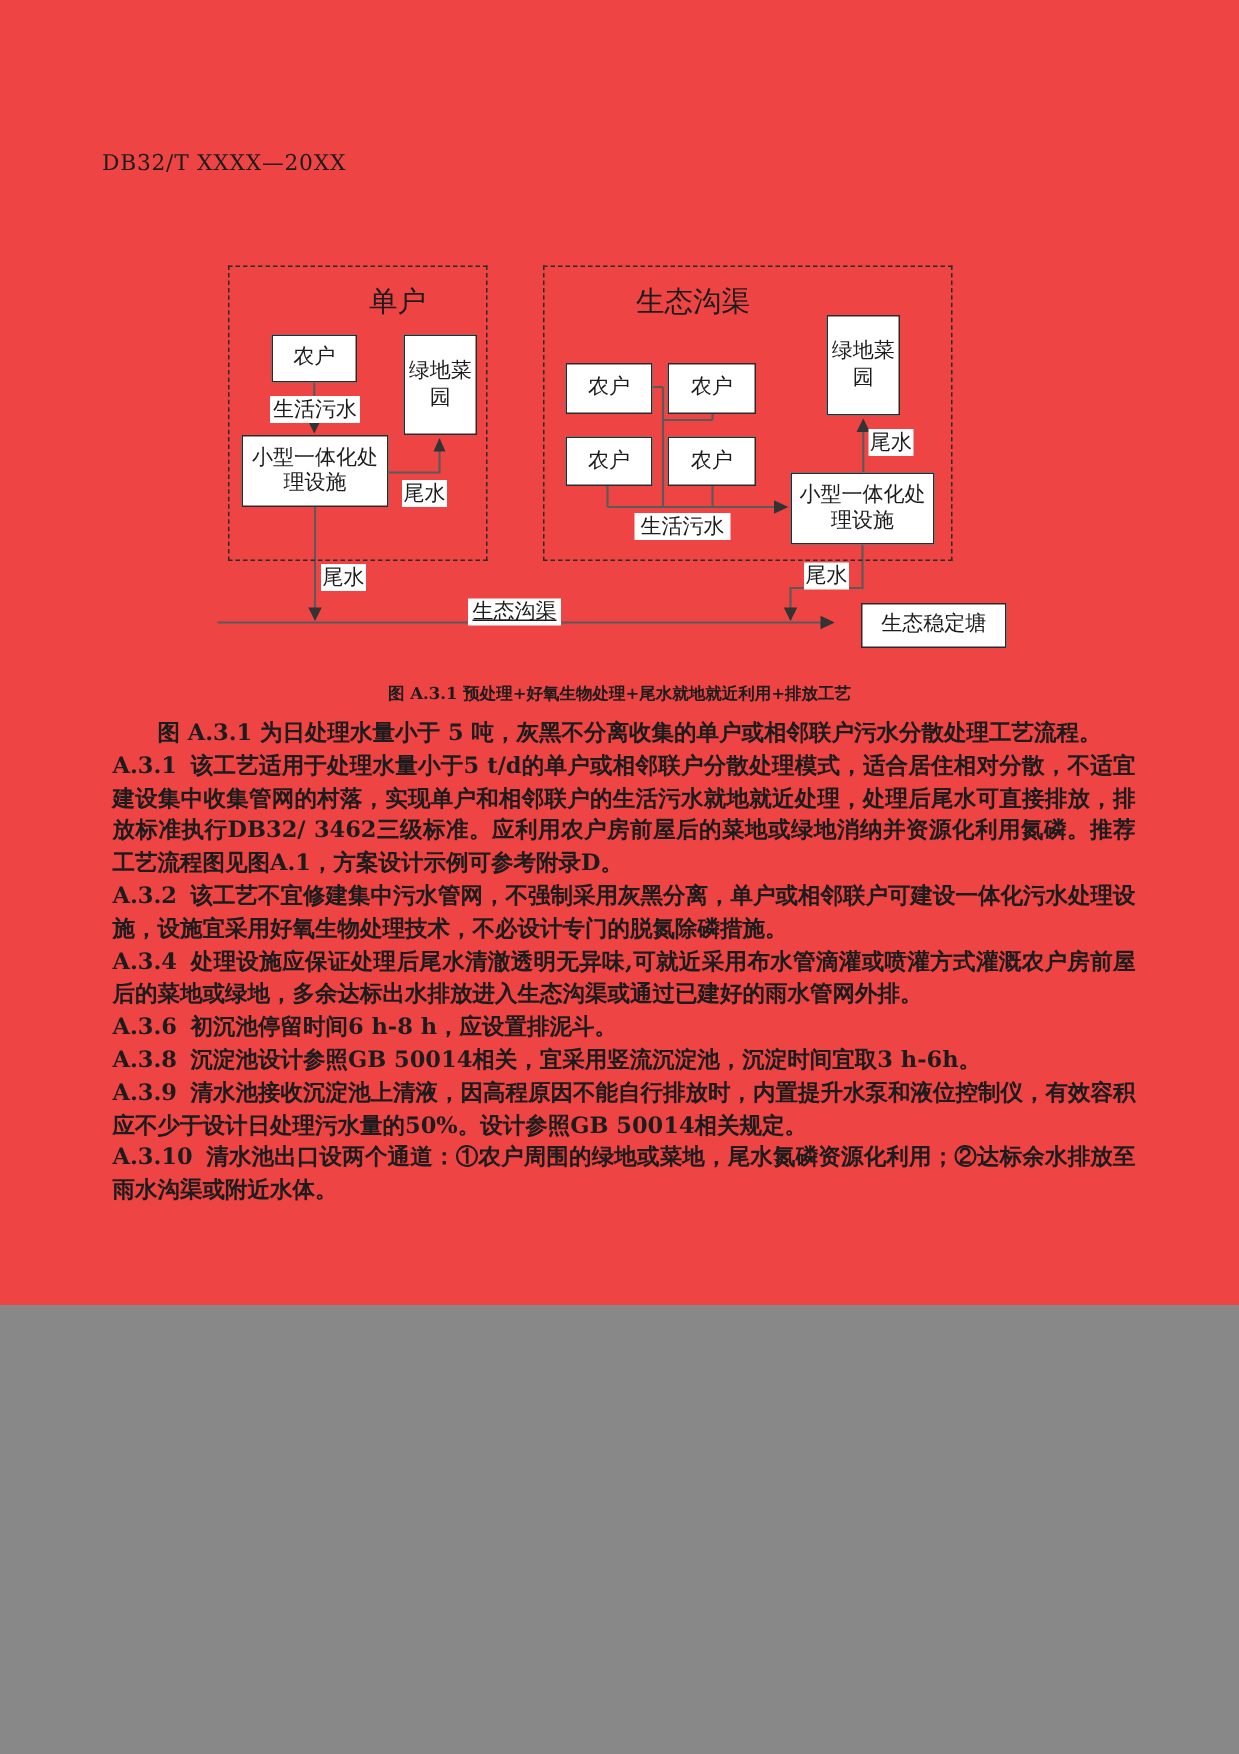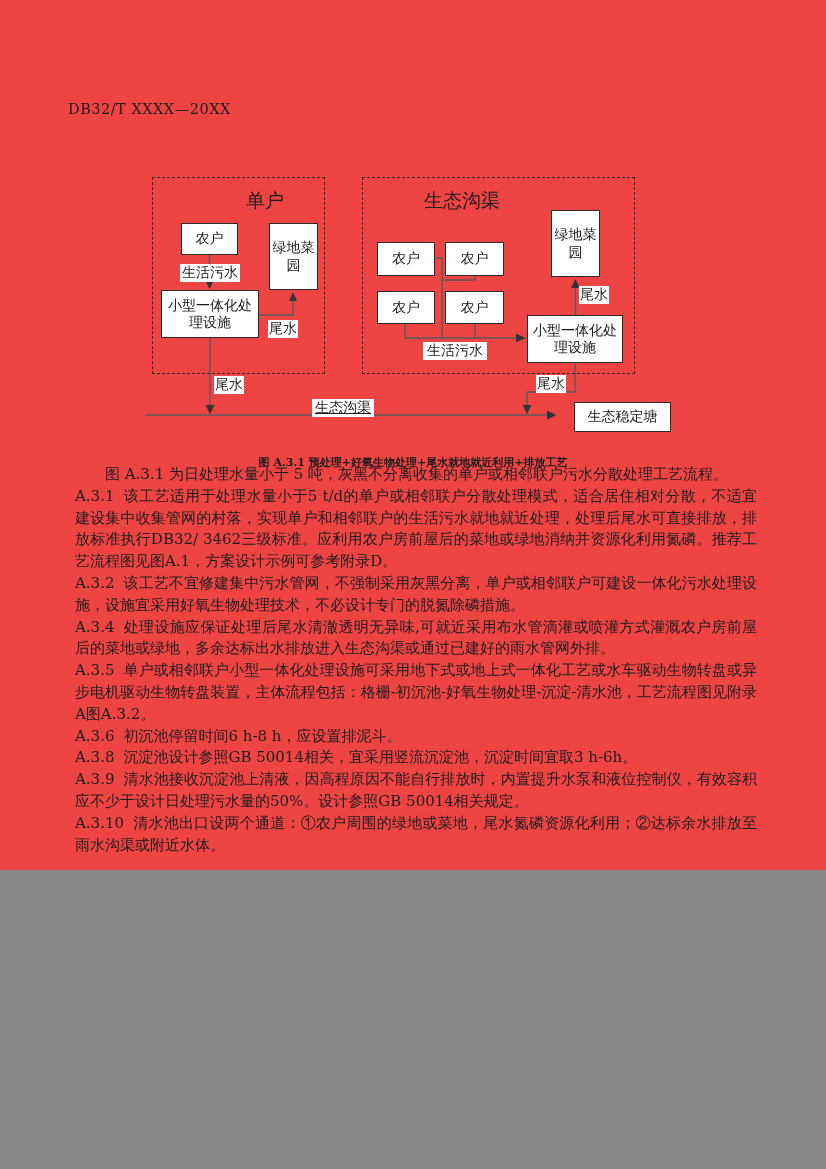--- a/index.html
+++ b/index.html
@@ -26,21 +26,21 @@
     position:absolute; border:1.5px solid #2b2b2b; background:#fff;
     display:flex; align-items:center; justify-content:center;
     text-align:center; font-size:14px; line-height:1.25; padding:1px; box-sizing:border-box;
   }
   .edge-label { position:absolute; font-size:14px; white-space:nowrap; background:#fff; padding:0 1px; }
   .fig-caption {
     position:absolute; left:0; top:455px; width:826px; text-align:center;
     font-size:11px; font-weight:bold;
   }
   
-  .body-text { position:absolute; left:75px; top:464px; width:682px; }
+  .body-text { position:absolute; left:75px; top:478px; width:682px;font-weight:bold; }
   .body-text p { margin:0; font-size:15px; line-height:21.8px; text-align:justify; }
   .body-text p.intro { text-indent:2em; }
   .clabel { margin-right:9px; white-space:nowrap; }
   .page-number { position:absolute; left:93px; top:1069px; font-size:13px; }
 </style>
 </head>
 <body>
 
 <div class="page">
 
@@ -109,21 +109,20 @@
     <div class="node" style="left:434px;top:232px;width:97px;height:30px;">生态稳定塘</div>
   </div>
 
   <div class="fig-caption">图 A.3.1  预处理+好氧生物处理+尾水就地就近利用+排放工艺</div>
 
   <div class="body-text">
     <p class="intro">图 A.3.1 为日处理水量小于 5 吨，灰黑不分离收集的单户或相邻联户污水分散处理工艺流程。</p>
     <p class="clause"><span class="clabel">A.3.1</span><span>该工艺适用于处理水量小于5 t/d的单户或相邻联户分散处理模式，适合居住相对分散，不适宜建设集中收集管网的村落，实现单户和相邻联户的生活污水就地就近处理，处理后尾水可直接排放，排放标准执行DB32/ 3462三级标准。应利用农户房前屋后的菜地或绿地消纳并资源化利用氮磷。推荐工艺流程图见图A.1，方案设计示例可参考附录D。</span></p>
     <p class="clause"><span class="clabel">A.3.2</span><span>该工艺不宜修建集中污水管网，不强制采用灰黑分离，单户或相邻联户可建设一体化污水处理设施，设施宜采用好氧生物处理技术，不必设计专门的脱氮除磷措施。</span></p>
     <p class="clause"><span class="clabel">A.3.4</span><span>处理设施应保证处理后尾水清澈透明无异味,可就近采用布水管滴灌或喷灌方式灌溉农户房前屋后的菜地或绿地，多余达标出水排放进入生态沟渠或通过已建好的雨水管网外排。</span></p>
-    <p class="clause"><span class="clabel">A.3.5</span><span>单户或相邻联户小型一体化处理设施可采用地下式或地上式一体化工艺或水车驱动生物转盘或异步电机驱动生物转盘装置，主体流程包括：格栅-初沉池-好氧生物处理-沉淀-清水池，工艺流程图见附录A图A.3.2。</span></p>
     <p class="clause"><span class="clabel">A.3.6</span><span>初沉池停留时间6 h-8 h，应设置排泥斗。</span></p>
     <p class="clause"><span class="clabel">A.3.8</span><span>沉淀池设计参照GB 50014相关，宜采用竖流沉淀池，沉淀时间宜取3 h-6h。</span></p>
     <p class="clause"><span class="clabel">A.3.9</span><span>清水池接收沉淀池上清液，因高程原因不能自行排放时，内置提升水泵和液位控制仪，有效容积应不少于设计日处理污水量的50%。设计参照GB 50014相关规定。</span></p>
     <p class="clause"><span class="clabel">A.3.10</span><span>清水池出口设两个通道：①农户周围的绿地或菜地，尾水氮磷资源化利用；②达标余水排放至雨水沟渠或附近水体。</span></p>
   </div>
 
   <div class="page-number">12</div>
 
 </div>
 

